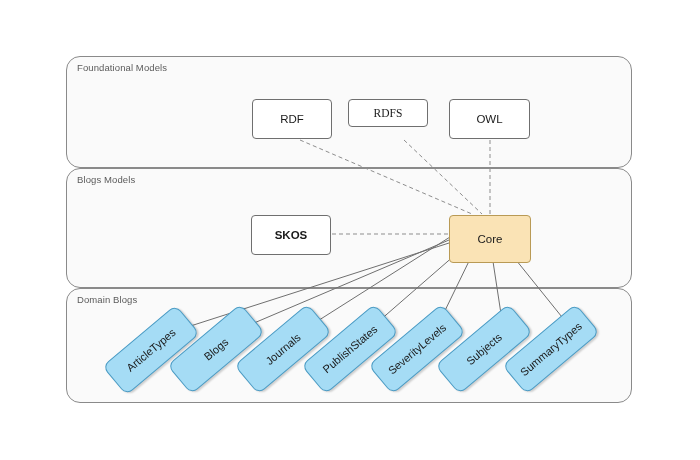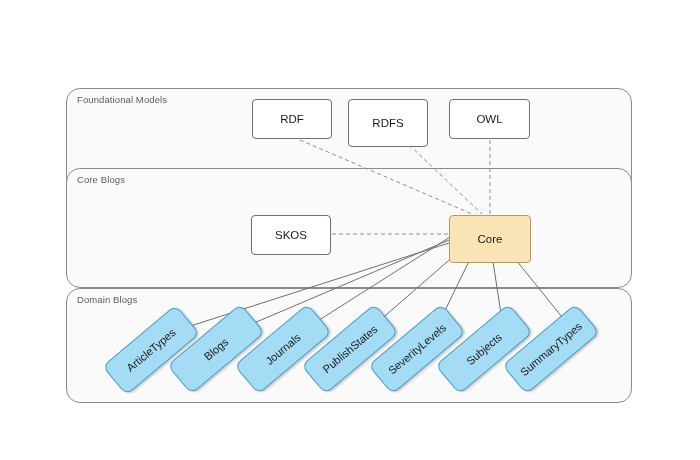--- a/index.html
+++ b/index.html
@@ -80,26 +80,26 @@
     transform: rotate(-40deg);
     box-shadow: 1px 2px 2px rgba(0,0,0,0.18);
     z-index: 6;
   }
 </style>
 </head>
 <body>
 
 <div id="canvas" style="background: rgb(255, 255, 255);">
 
-  <div class="container-group" id="group-foundational" style="left: 66px; top: 56px; width: 566px; height: 112px; background: rgb(250, 250, 250); border-color: rgb(138, 138, 138); margin-top: 32px;">
+  <div class="container-group" id="group-foundational" style="left: 66px; top: 56px; width: 566px; height: 112px; background: rgb(250, 250, 250); border-color: rgb(138, 138, 138);">
     <span class="container-label">Foundational Models</span>
   </div>
 
   <div class="container-group" id="group-core" style="left: 66px; top: 168px; width: 566px; height: 120px; background: rgb(250, 250, 250); border-color: rgb(138, 138, 138);">
-    <span class="container-label">Core Blogs</span>
+    <span class="container-label">Blogs Models</span>
   </div>
 
   <div class="container-group" id="group-domain" style="left: 66px; top: 288px; width: 566px; height: 115px; background: rgb(250, 250, 250); border-color: rgb(138, 138, 138);">
     <span class="container-label">Domain Blogs</span>
   </div>
 
   <svg id="edges" viewBox="0 0 700 460" xmlns="http://www.w3.org/2000/svg">
       <line x1="300" y1="140" x2="472" y2="214" stroke="#8d8d8d" stroke-width="1" stroke-dasharray="4,3"></line>
       <line x1="404" y1="140" x2="482" y2="214" stroke="#8d8d8d" stroke-width="1" stroke-dasharray="4,3"></line>
       <line x1="490" y1="140" x2="490" y2="214" stroke="#8d8d8d" stroke-width="1" stroke-dasharray="4,3"></line>
@@ -109,27 +109,27 @@
       <line x1="450" y1="237" x2="305" y2="329" stroke="#6f6f6f" stroke-width="1"></line>
       <line x1="455" y1="255" x2="371" y2="328" stroke="#6f6f6f" stroke-width="1"></line>
       <line x1="472" y1="255" x2="437" y2="327" stroke="#6f6f6f" stroke-width="1"></line>
       <line x1="492" y1="255" x2="503" y2="327" stroke="#6f6f6f" stroke-width="1"></line>
       <line x1="512" y1="255" x2="570" y2="327" stroke="#6f6f6f" stroke-width="1"></line>
     </svg>
 
   <div class="node" id="node-rdf" style="left: 252px; top: 99px; width: 80px; height: 40px; background: rgb(255, 255, 255); border-color: rgb(111, 111, 111);">
     <span>RDF</span>
   </div>
-  <div class="node" id="node-rdfs" style="left: 348px; top: 99px; width: 80px; height: 48px; background: rgb(255, 255, 255); border-color: rgb(111, 111, 111);">
+  <div class="node" id="node-rdfs" style="left: 348px; top: 99px; width: 80px; height: 28px; background: rgb(255, 255, 255); border-color: rgb(111, 111, 111); font-family: Liberation Serif, serif;">
     <span>RDFS</span>
   </div>
   <div class="node" id="node-owl" style="left: 449px; top: 99px; width: 81px; height: 40px; background: rgb(255, 255, 255); border-color: rgb(111, 111, 111);">
     <span>OWL</span>
   </div>
-  <div class="node" id="node-skos" style="left: 251px; top: 215px; width: 80px; height: 40px; background: rgb(255, 255, 255); border-color: rgb(111, 111, 111);">
+  <div class="node" id="node-skos" style="left: 251px; top: 215px; width: 80px; height: 40px; background: rgb(255, 255, 255); border-color: rgb(111, 111, 111); font-weight: bold;">
     <span>SKOS</span>
   </div>
   <div class="node core" id="node-core" style="left: 449px; top: 215px; width: 82px; height: 48px; background: rgb(250, 227, 181); border-color: rgb(185, 154, 85);">
     <span>Core</span>
   </div>
 
   <div class="domain-node" id="dnode-articletypes" style="left: 103px; top: 331px; background: rgb(165, 220, 245); border-color: rgb(74, 155, 196); transform: rotate(-40deg);">
     <span>ArticleTypes</span>
   </div>
   <div class="domain-node" id="dnode-blogs" style="left: 168px; top: 330px; background: rgb(165, 220, 245); border-color: rgb(74, 155, 196); transform: rotate(-40deg);">

